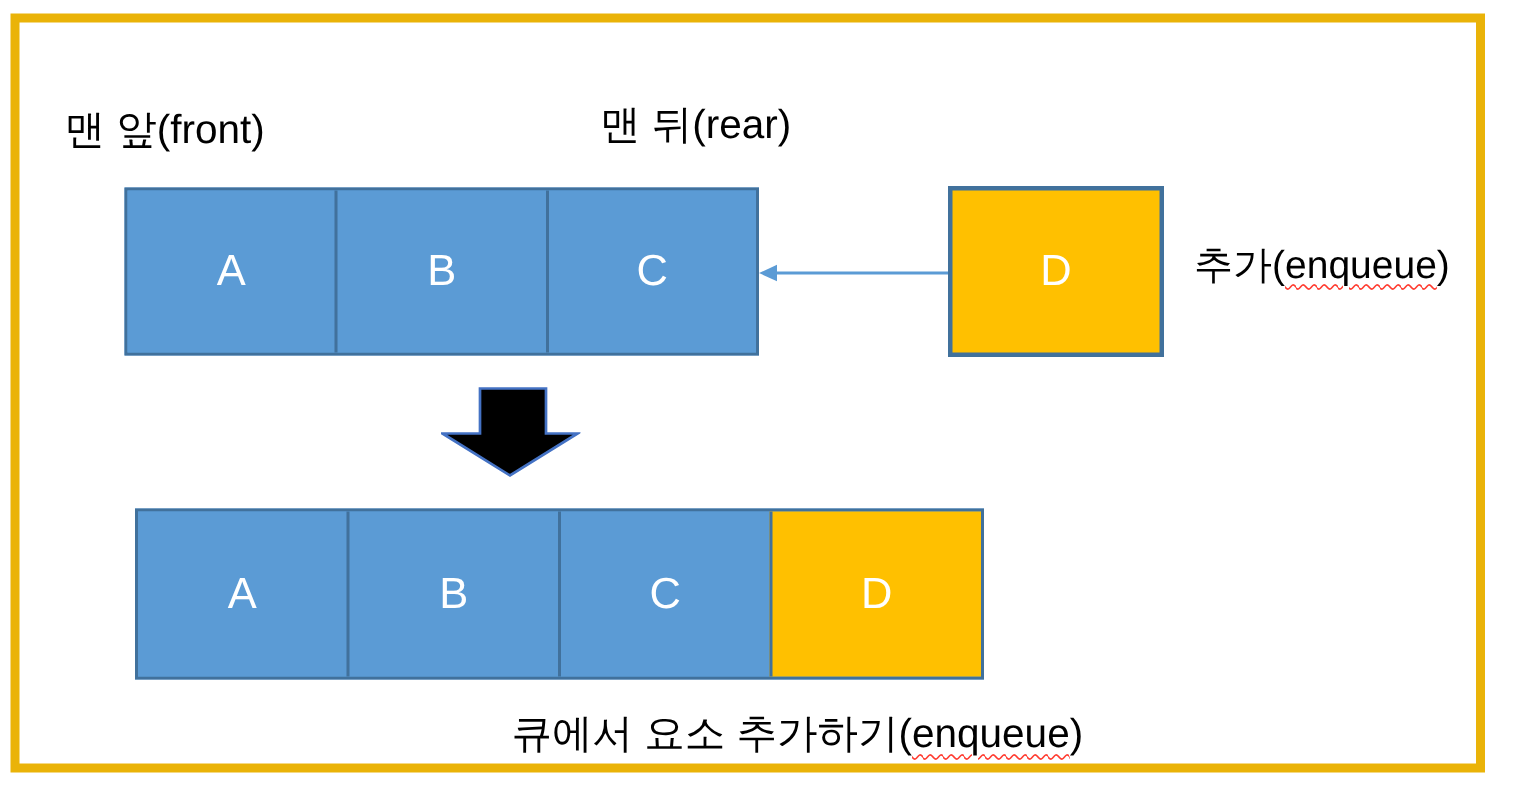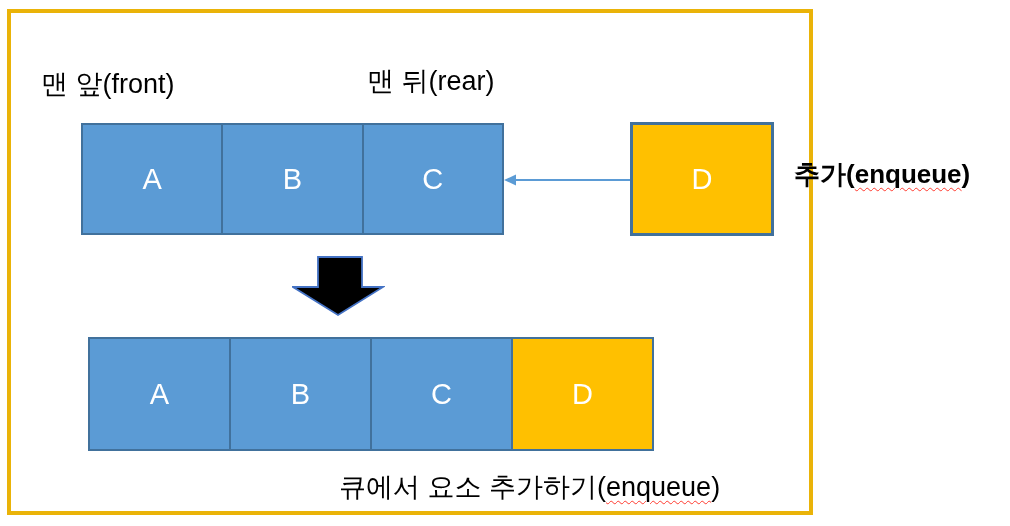--- a/index.html
+++ b/index.html
@@ -6,34 +6,34 @@
   html, body {
     width: 1010px; height: 526px;
     background: #ffffff;
     font-family: "Liberation Sans", sans-serif;
     position: relative;
     overflow: hidden;
   }
   .frame {
     position: absolute;
     left: 7px; top: 9px;
-    width: 806px; height: 506px;
-    border: 4px solid #eab308;
+    width: 983px; height: 506px;
+    border: 6px solid #eab308;
     background: #ffffff;
   }
   .lbl {
     position: absolute;
     color: #000000;
     font-size: 27px;
     line-height: 34px;
     white-space: nowrap;
   }
   .front-label { left: 30px; top: 54px; }
-  .rear-label  { left: 356px; top: 51px; }
-  .add-label   { left: 783px; top: 144px; font-size: 26px; font-weight: bold; }
+  .rear-label  { left: 387px; top: 51px; }
+  .add-label   { left: 783px; top: 144px; font-size: 26px; }
   .caption     { left: 311px; top: 457px; margin-left: 17px; }
   .wavy {
     text-decoration: underline wavy #FF3B30;
     text-decoration-thickness: 1px;
     text-underline-offset: 4px;
   }
   .queue {
     position: absolute;
     display: flex;
     border: 2px solid #41719C;

